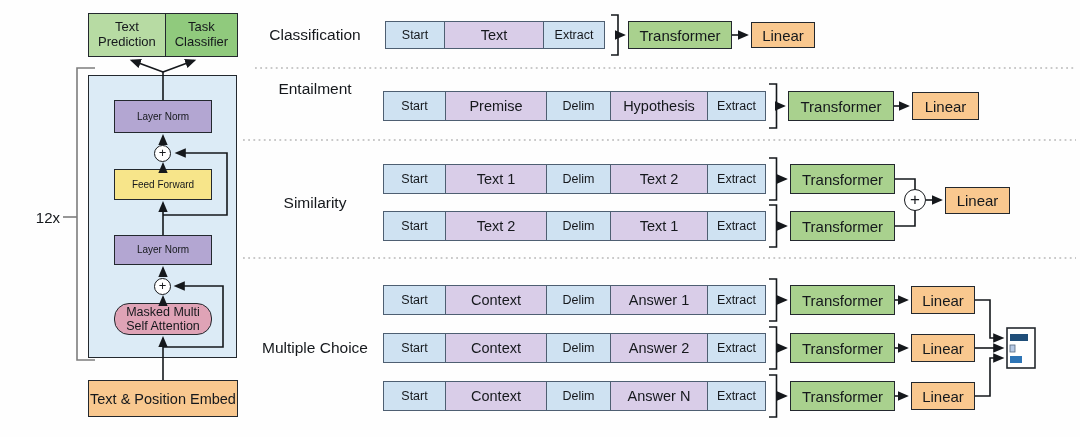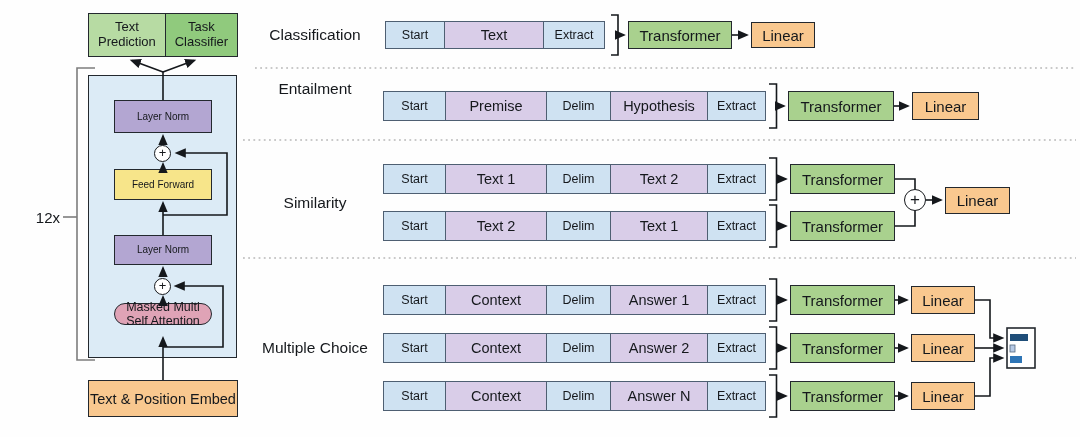--- a/index.html
+++ b/index.html
@@ -54,21 +54,21 @@
   <div class="headbox">
     <div class="headcell l">Text Prediction</div>
     <div class="headcell r">Task Classifier</div>
   </div>
 
   <div class="bigblue"></div>
 
   <div class="inner" style="top:100px;height:33px;background:var(--layer-norm-purple,#b3a6d2);">Layer Norm</div>
   <div class="inner" style="top:169px;height:31px;background:var(--feed-forward-yellow,#f7e58a);">Feed Forward</div>
   <div class="inner" style="top:235px;height:30px;background:var(--layer-norm-purple,#b3a6d2);">Layer Norm</div>
-  <div class="inner" style="top:303px;height:22px;background:var(--attention-pink,#dfa3b6);font-size:12.5px;padding:0 4px;border-radius:15px;">Masked Multi Self Attention</div>
+  <div class="inner" style="top:303px;height:32px;background:var(--attention-pink,#dfa3b6);font-size:12.5px;padding:0 4px;border-radius:15px;">Masked Multi Self Attention</div>
   <div class="embed">Text &amp; Position Embed</div>
   <div class="repeat">12x</div>
 
   <div class="tasklabel" style="top:26px;">Classification</div>
   <div class="tasklabel" style="top:80px;">Entailment</div>
   <div class="tasklabel" style="top:194px;">Similarity</div>
   <div class="tasklabel" style="top:339px;">Multiple Choice</div>
 
   <div class="strip" style="left:385px;top:21px;height:28px;">
     <div class="tk sm c-blue" style="width:60px;">Start</div>

